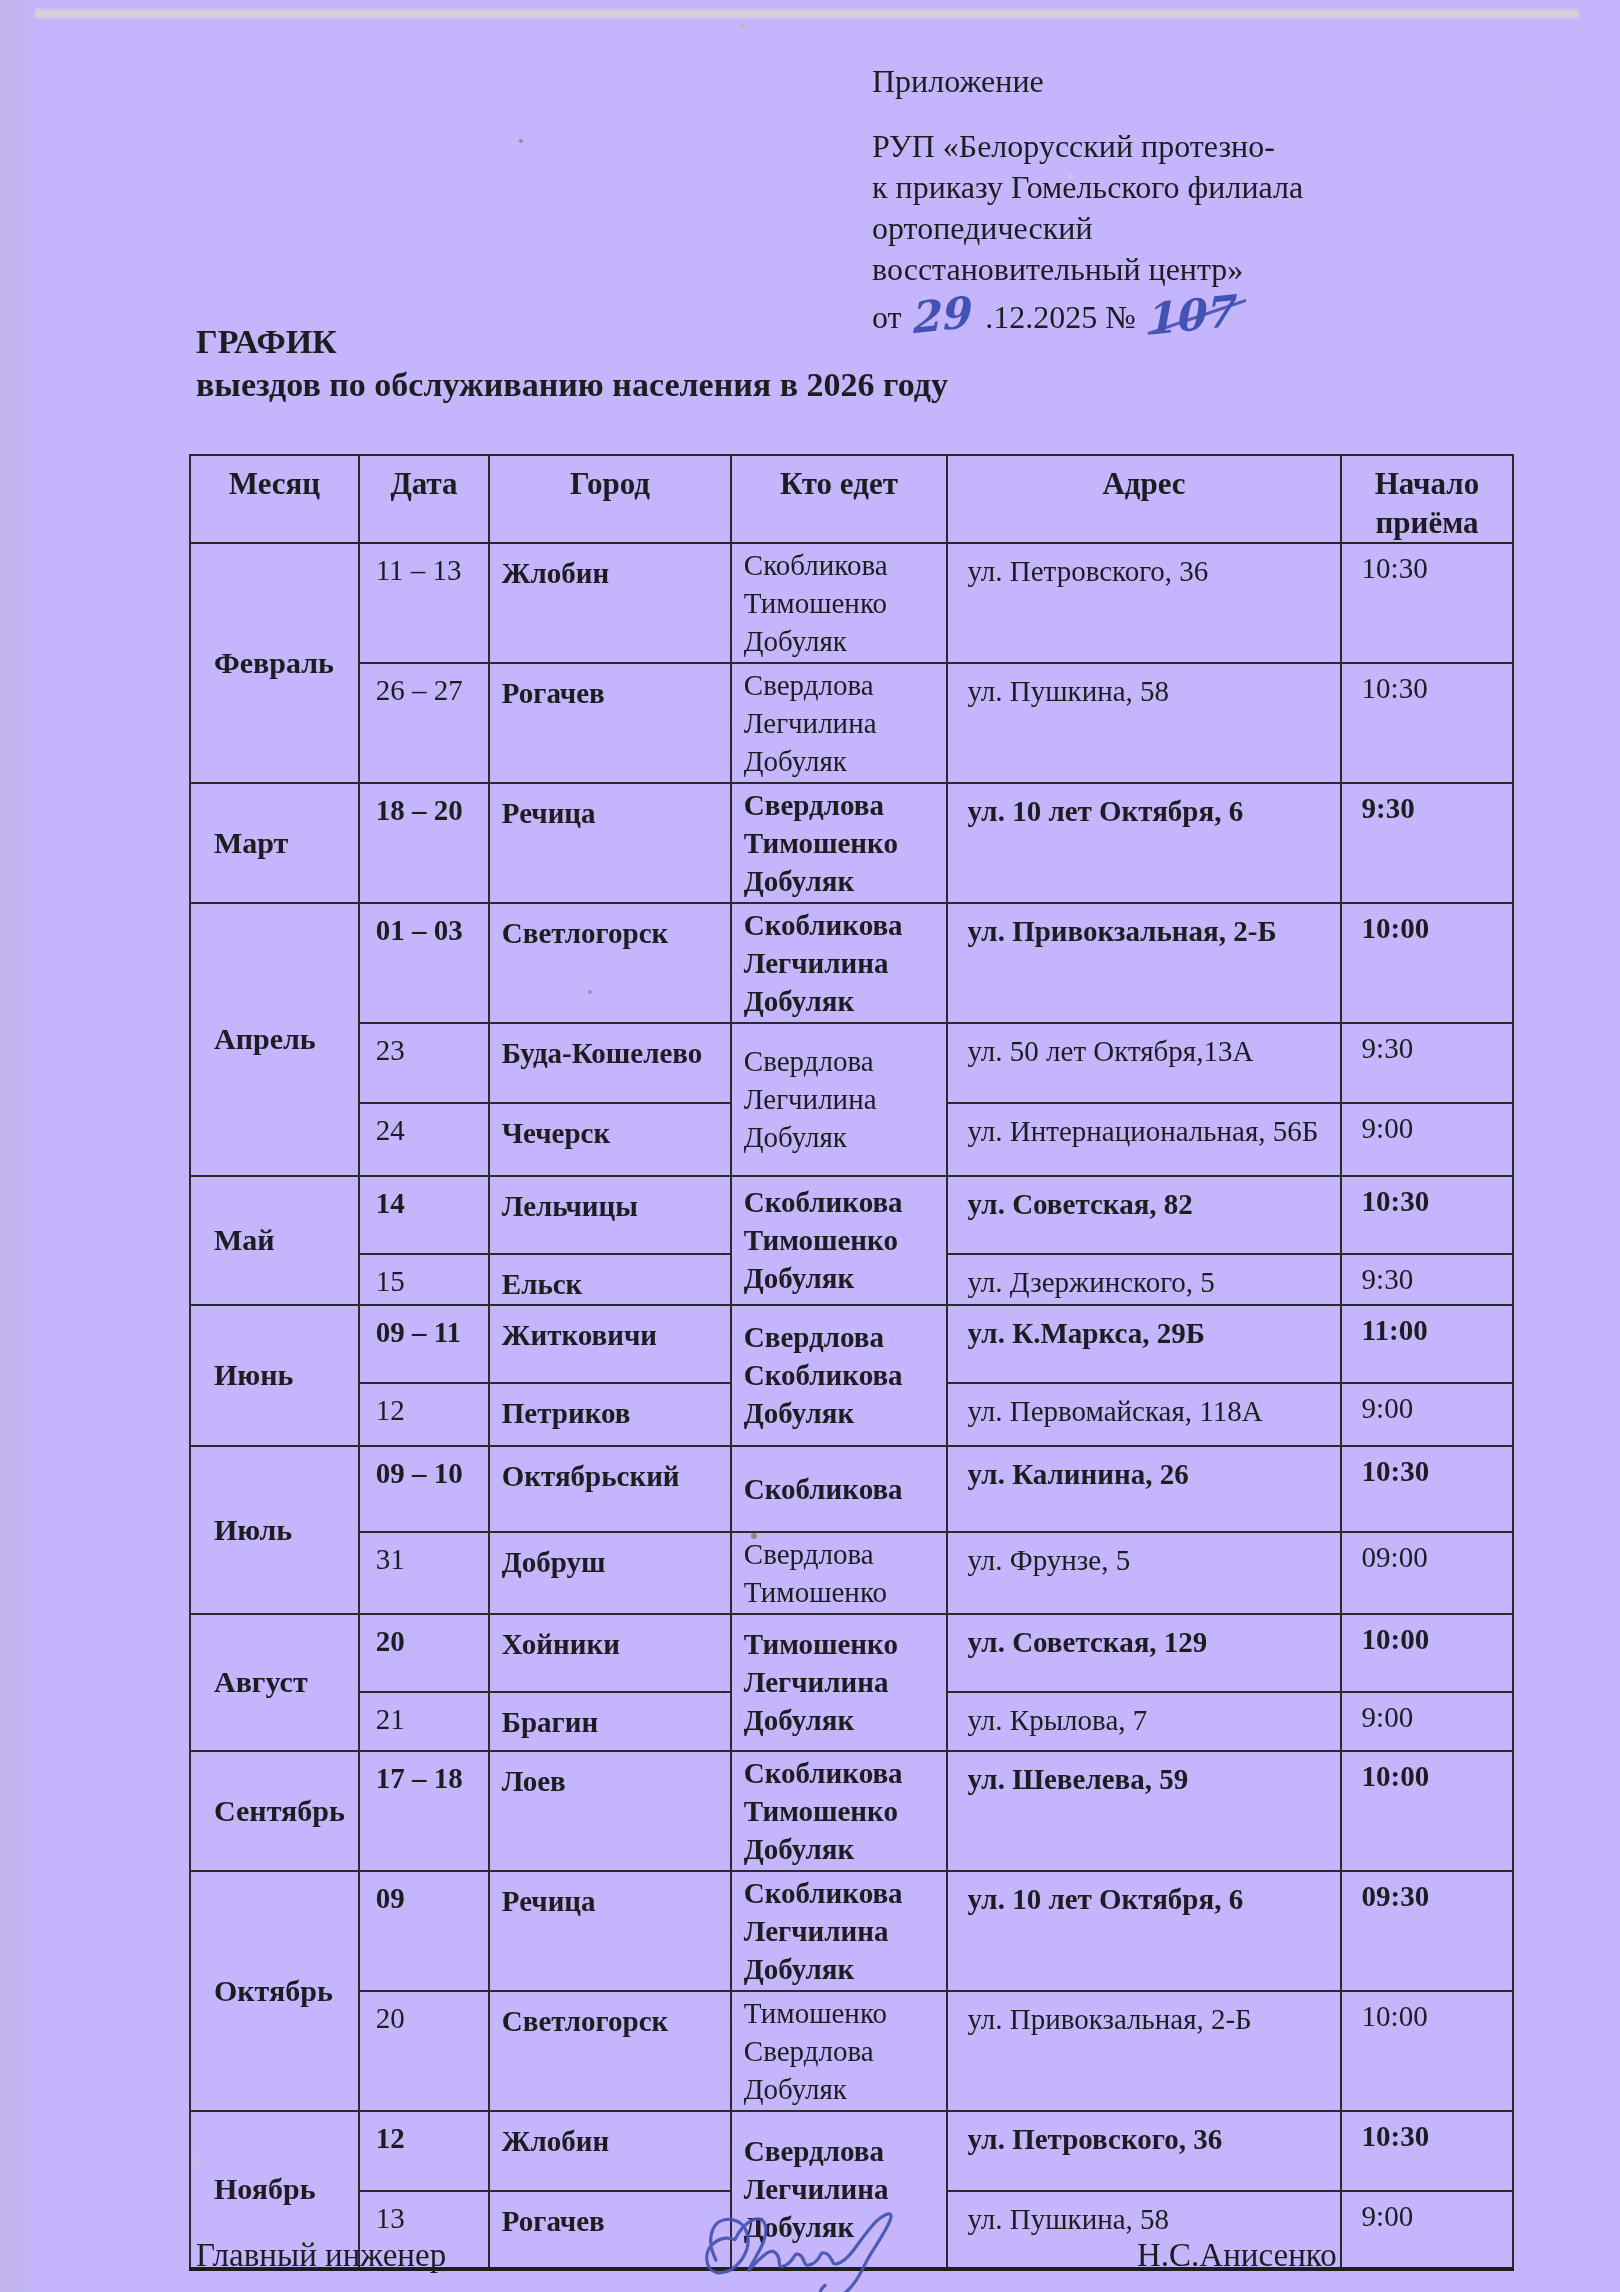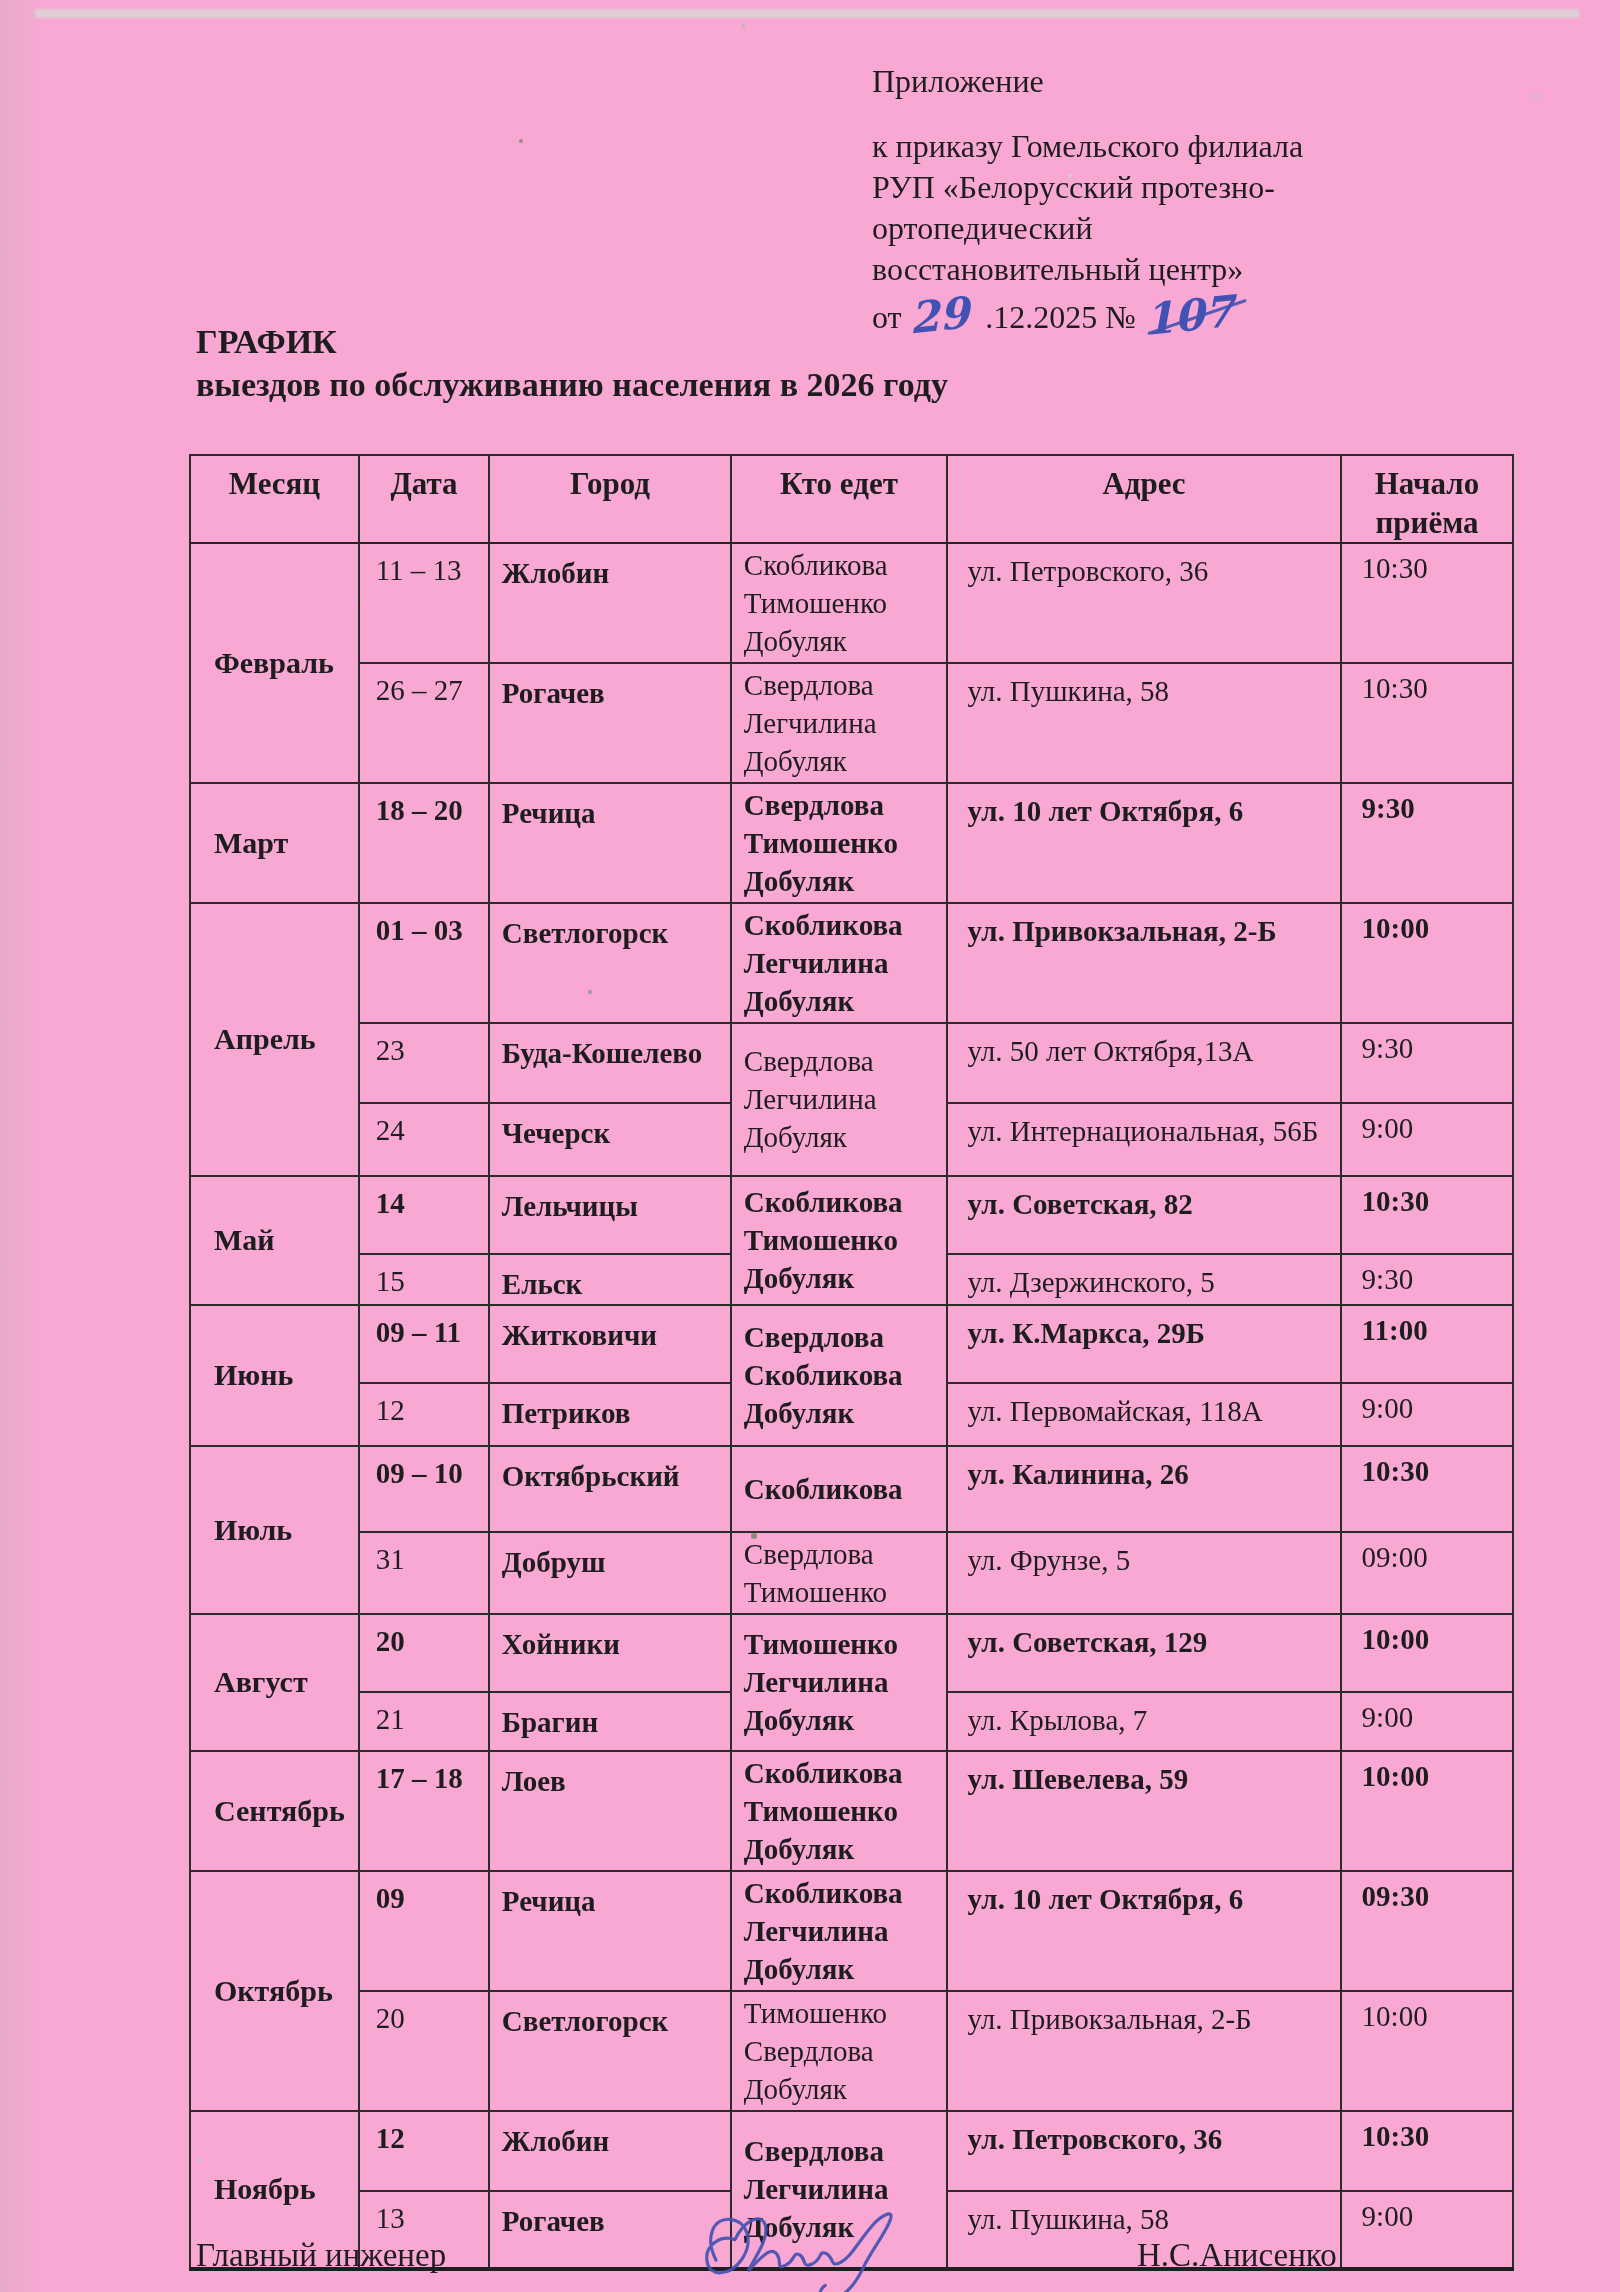--- a/index.html
+++ b/index.html
@@ -1,19 +1,19 @@
 <!DOCTYPE html>
 <html lang="ru"><head>
 <meta charset="utf-8">
 <style>
   html,body{margin:0;padding:0;background:#f4f3f1;}
   .page{
     position:relative;
     width:1620px;height:2293px;
-    background:#f9a8d4;
+    background:#c4b5fd;
     overflow:hidden;
     font-family:"Liberation Serif","DejaVu Serif",serif;
     color:#1d1d1f;
   }
   
   .scan-strip-top{
     position:absolute;left:35px;top:8.8px;width:1544px;height:8.8px;
     background:#d9d8d4;opacity:.8;filter:blur(1px);
   }
   .scan-shade-left{
@@ -78,22 +78,22 @@
 <body>
 
 <div class="page">
 
   <div class="scan-strip-top"></div>
   <div class="scan-shade-left"></div>
   <div class="speckles"></div>
 
   <div class="appendix">
     <div class="first">Приложение</div>
+    <div>РУП «Белорусский протезно-</div>
     <div>к приказу Гомельского филиала</div>
-    <div>РУП «Белорусский протезно-</div>
     <div>ортопедический</div>
     <div>восстановительный центр»</div>
     <div class="order-line">
       <span>от</span>
       <span class="hand">29</span>
       <span>.12.2025</span>
       <span>№</span>
       <span class="hand hand-num">107</span>
     </div>
   </div>

